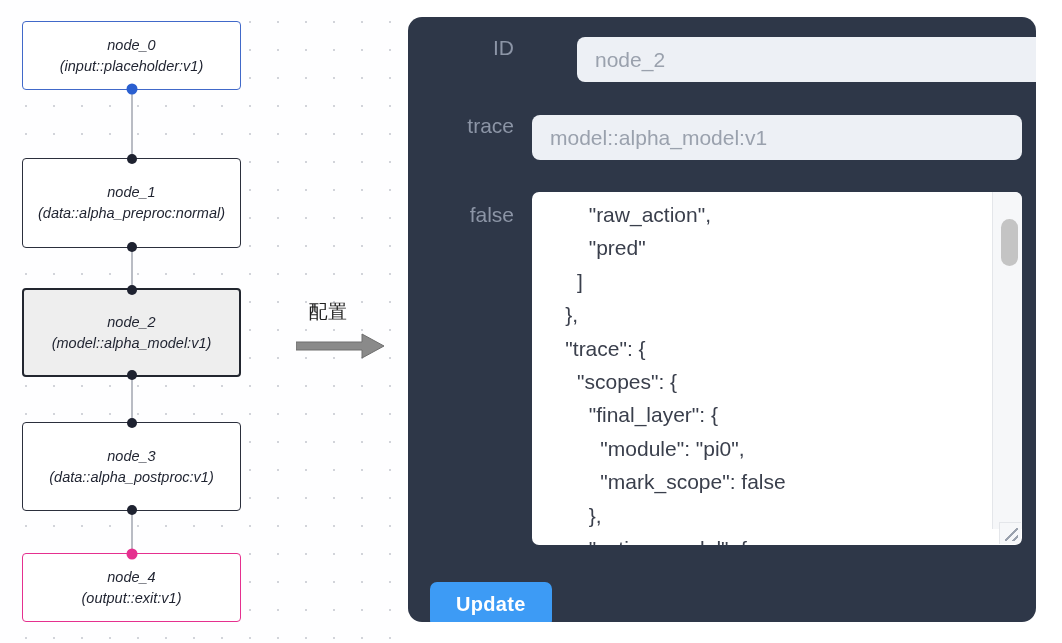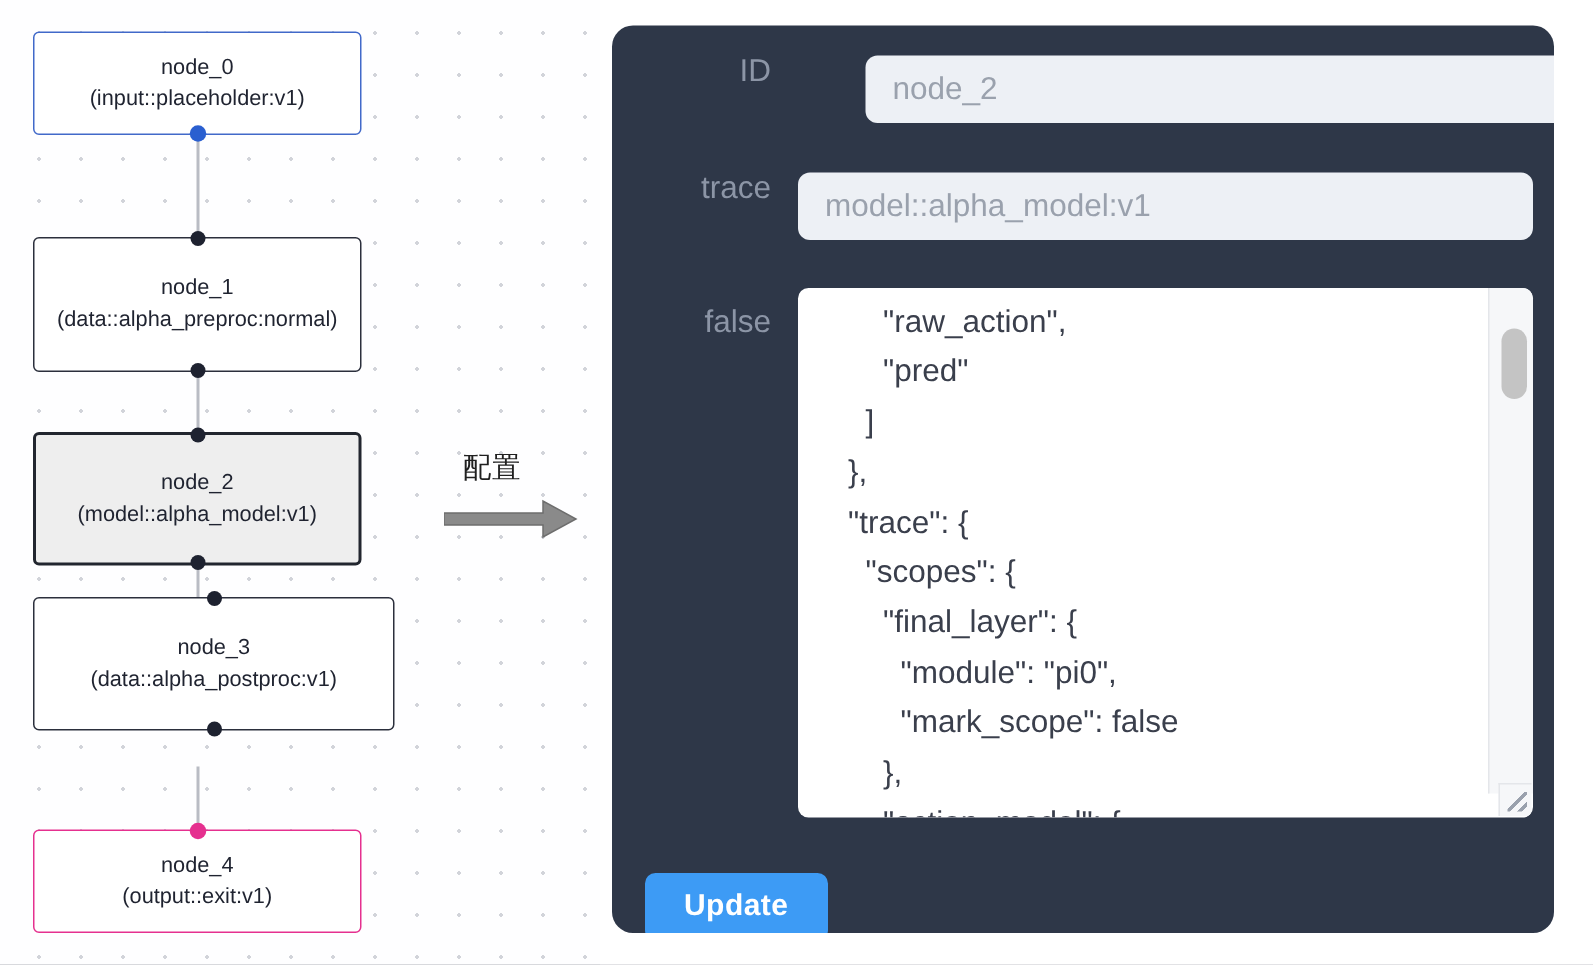--- a/index.html
+++ b/index.html
@@ -24,21 +24,21 @@
   }
 
   .node {
     position: absolute; background: #ffffff;
     border: 1.6px solid #2b2f3c; border-radius: 4px;
     display: flex; flex-direction: column; align-items: center;
     justify-content: center; text-align: center;
     font-size: 14.5px; color: #1f2330; line-height: 1.42;
     padding: 4px 6px; z-index: 4;
   }
-  .node .nl { display:block; white-space: pre-wrap; word-break: break-all; }
+  .node .nl { display:block; white-space: pre-wrap; word-break: break-all; font-style: italic; }
   .node.blue   { border-color: #4169c9; }
   .node.pink   { border-color: #e5308f; }
   .node.selected { background: #eeeeee; border-color: #22262f; border-width: 2px; }
 
   .handle {
     position: absolute; width: 10px; height: 10px; border-radius: 50%;
     background: #1e2230; left: 50%; transform: translate(-50%, -50%); z-index: 7;
   }
   .handle.blue { background: #2a5fd0; width: 11px; height: 11px; }
   .handle.pink { background: #e5308f; width: 11px; height: 11px; }
@@ -140,21 +140,21 @@
       <span class="handle" style="top:100%;"></span>
     </div>
 
     <div class="node selected" style="left:22px; top:288px; width:219px; height:89px;">
       <span class="nl">node_2
 (model::alpha_model:v1)</span>
       <span class="handle" style="top:0;"></span>
       <span class="handle" style="top:100%;"></span>
     </div>
 
-    <div class="node" style="left:22px; top:398px; width:241px; height:89px;">
+    <div class="node" style="left:22px; top:422px; width:219px; height:89px;">
       <span class="nl">node_3
 (data::alpha_postproc:v1)</span>
       <span class="handle" style="top:0;"></span>
       <span class="handle" style="top:100%;"></span>
     </div>
 
     <div class="node pink" style="left:22px; top:553px; width:219px; height:69px;">
       <span class="nl">node_4
 (output::exit:v1)</span>
       <span class="handle pink" style="top:0;"></span>

